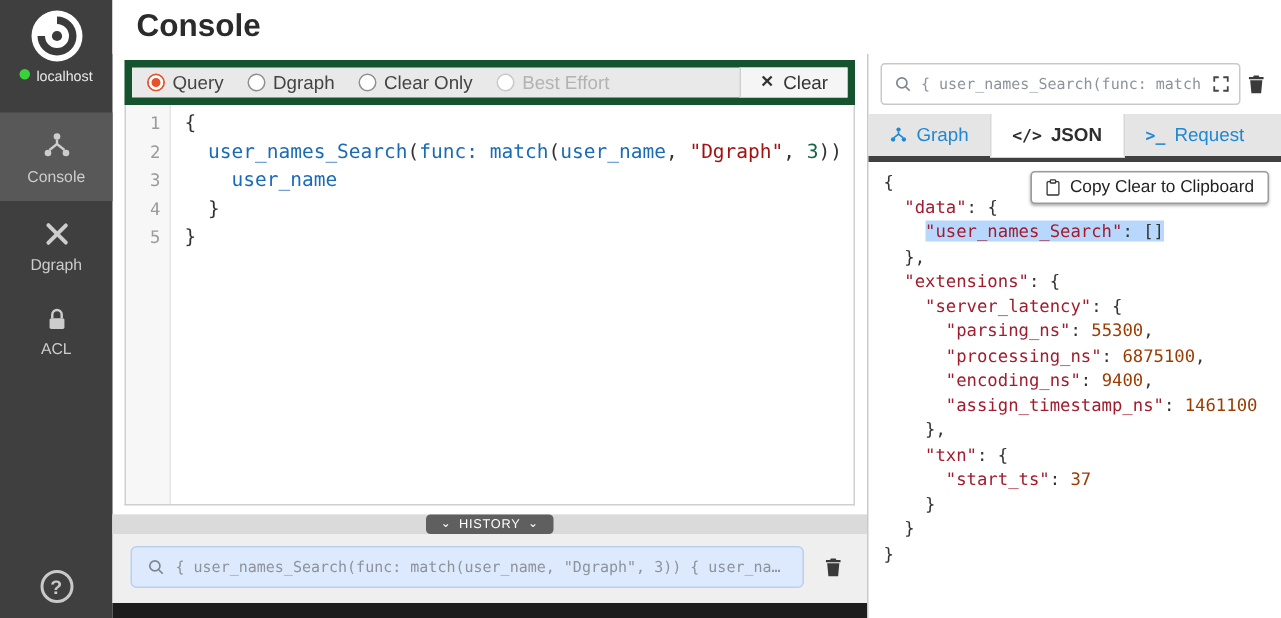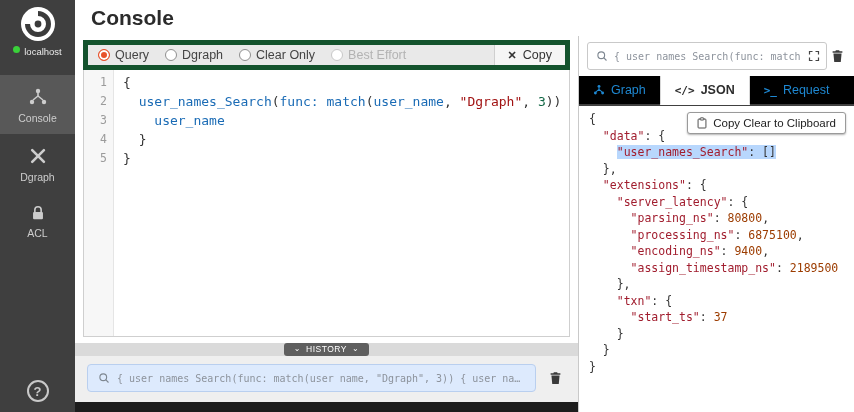--- a/index.html
+++ b/index.html
@@ -61,21 +61,21 @@
   .icon-btn{background:none;border:none;color:#3d3d3d;cursor:pointer;display:flex;align-items:center;padding:4px}
   .history-row .icon-btn{margin-left:9px}
   .bottom-bar{height:10px;background:#1d1d1d;flex-shrink:0;cursor:pointer}
 
   
   .right-col{flex:1;display:flex;flex-direction:column;border-left:1px solid #c9c9c9;min-width:0;background:#fff;min-height:0}
   .rq-row{display:flex;align-items:center;padding:6px 6px 6px 8px;flex-shrink:0}
   .rq-box{flex:1;display:flex;align-items:center;gap:6px;border:1px solid #c9c9c9;border-radius:3px;height:28px;padding:0 4px 0 8px;color:#8d939c;overflow:hidden;cursor:text;min-width:0}
   .rq-text{flex:1;font-family:"DejaVu Sans Mono","Liberation Mono",monospace;font-size:10px;white-space:nowrap;overflow:hidden;color:#8d939c;min-width:0}
   .rq-box .icon-btn{padding:2px;color:#444}
-  .rtabs{display:flex;background:#000000;border-bottom:2px solid #404040;flex-shrink:0}
+  .rtabs{display:flex;background:#e5e5e5;border-bottom:4px solid #404040;flex-shrink:0}
   .rtab{display:flex;align-items:center;gap:6px;padding:7px 14px;font-size:12.5px;color:var(--link,#1e88d2);background:transparent;border:none;cursor:pointer}
   .rtab.active{background:#fff;color:#2e2e2e;font-weight:bold;border-left:1px solid #d8d8d8;border-right:1px solid #d8d8d8;margin-bottom:-1px;border-bottom:1px solid #fff}
   .tab-glyph{font-family:"DejaVu Sans Mono","Liberation Mono",monospace;font-size:11px;font-weight:bold}
   .json-view{flex:1;position:relative;padding:5px 10px;overflow:hidden;font-family:"DejaVu Sans Mono","Liberation Mono",monospace;min-height:0}
   .jline{font-size:11.5px;line-height:16.5px;white-space:pre;color:#2d2d2d}
   .tok.key{color:var(--json-key,#a11d2e)}
   .tok.jnum{color:var(--json-number,#9c3c00)}
   .tok.hl{background:var(--selection,#b8d7fd)}
   .copy-btn{position:absolute;top:6px;right:8px;display:flex;align-items:center;gap:6px;background:#fff;border:1px solid #9a9a9a;border-radius:3px;padding:4px 9px;font-size:11.5px;color:#222;cursor:pointer;box-shadow:0 1px 2px rgba(0,0,0,.3);font-family:"Liberation Sans",sans-serif;white-space:nowrap}
   svg{display:block}
@@ -167,21 +167,21 @@
               <span class="radio"></span>
               <span>Clear Only</span>
             </label>
             <label class="mode disabled">
               <span class="radio"></span>
               <span>Best Effort</span>
             </label>
             <div class="spacer"></div>
             <button class="tb-btn">
               <span class="x-ic">✕</span>
-              <span>Copy</span>
+              <span>Clear</span>
             </button>
           </div>
 
           <div class="editor">
             <div class="gutter">
               <div class="gnum">1</div>
               <div class="gnum">2</div>
               <div class="gnum">3</div>
               <div class="gnum">4</div>
               <div class="gnum">5</div>
@@ -290,24 +290,24 @@
                 </svg>
             </span>
             <span>Copy Clear to Clipboard</span>
           </button>
           <div class="jline"><span class="tok p">{</span></div>
           <div class="jline"><span class="tok p">  </span><span class="tok key">"data"</span><span class="tok p">: {</span></div>
           <div class="jline"><span class="tok p">    </span><span class="tok key hl">"user_names_Search"</span><span class="tok p hl">: []</span></div>
           <div class="jline"><span class="tok p">  },</span></div>
           <div class="jline"><span class="tok p">  </span><span class="tok key">"extensions"</span><span class="tok p">: {</span></div>
           <div class="jline"><span class="tok p">    </span><span class="tok key">"server_latency"</span><span class="tok p">: {</span></div>
-          <div class="jline"><span class="tok p">      </span><span class="tok key">"parsing_ns"</span><span class="tok p">: </span><span class="tok jnum">80800</span><span class="tok p">,</span></div>
+          <div class="jline"><span class="tok p">      </span><span class="tok key">"parsing_ns"</span><span class="tok p">: </span><span class="tok jnum">55300</span><span class="tok p">,</span></div>
           <div class="jline"><span class="tok p">      </span><span class="tok key">"processing_ns"</span><span class="tok p">: </span><span class="tok jnum">6875100</span><span class="tok p">,</span></div>
           <div class="jline"><span class="tok p">      </span><span class="tok key">"encoding_ns"</span><span class="tok p">: </span><span class="tok jnum">9400</span><span class="tok p">,</span></div>
-          <div class="jline"><span class="tok p">      </span><span class="tok key">"assign_timestamp_ns"</span><span class="tok p">: </span><span class="tok jnum">2189500</span></div>
+          <div class="jline"><span class="tok p">      </span><span class="tok key">"assign_timestamp_ns"</span><span class="tok p">: </span><span class="tok jnum">1461100</span></div>
           <div class="jline"><span class="tok p">    },</span></div>
           <div class="jline"><span class="tok p">    </span><span class="tok key">"txn"</span><span class="tok p">: {</span></div>
           <div class="jline"><span class="tok p">      </span><span class="tok key">"start_ts"</span><span class="tok p">: </span><span class="tok jnum">37</span></div>
           <div class="jline"><span class="tok p">    }</span></div>
           <div class="jline"><span class="tok p">  }</span></div>
           <div class="jline"><span class="tok p">}</span></div>
         </div>
       </section>
 
     </div>

